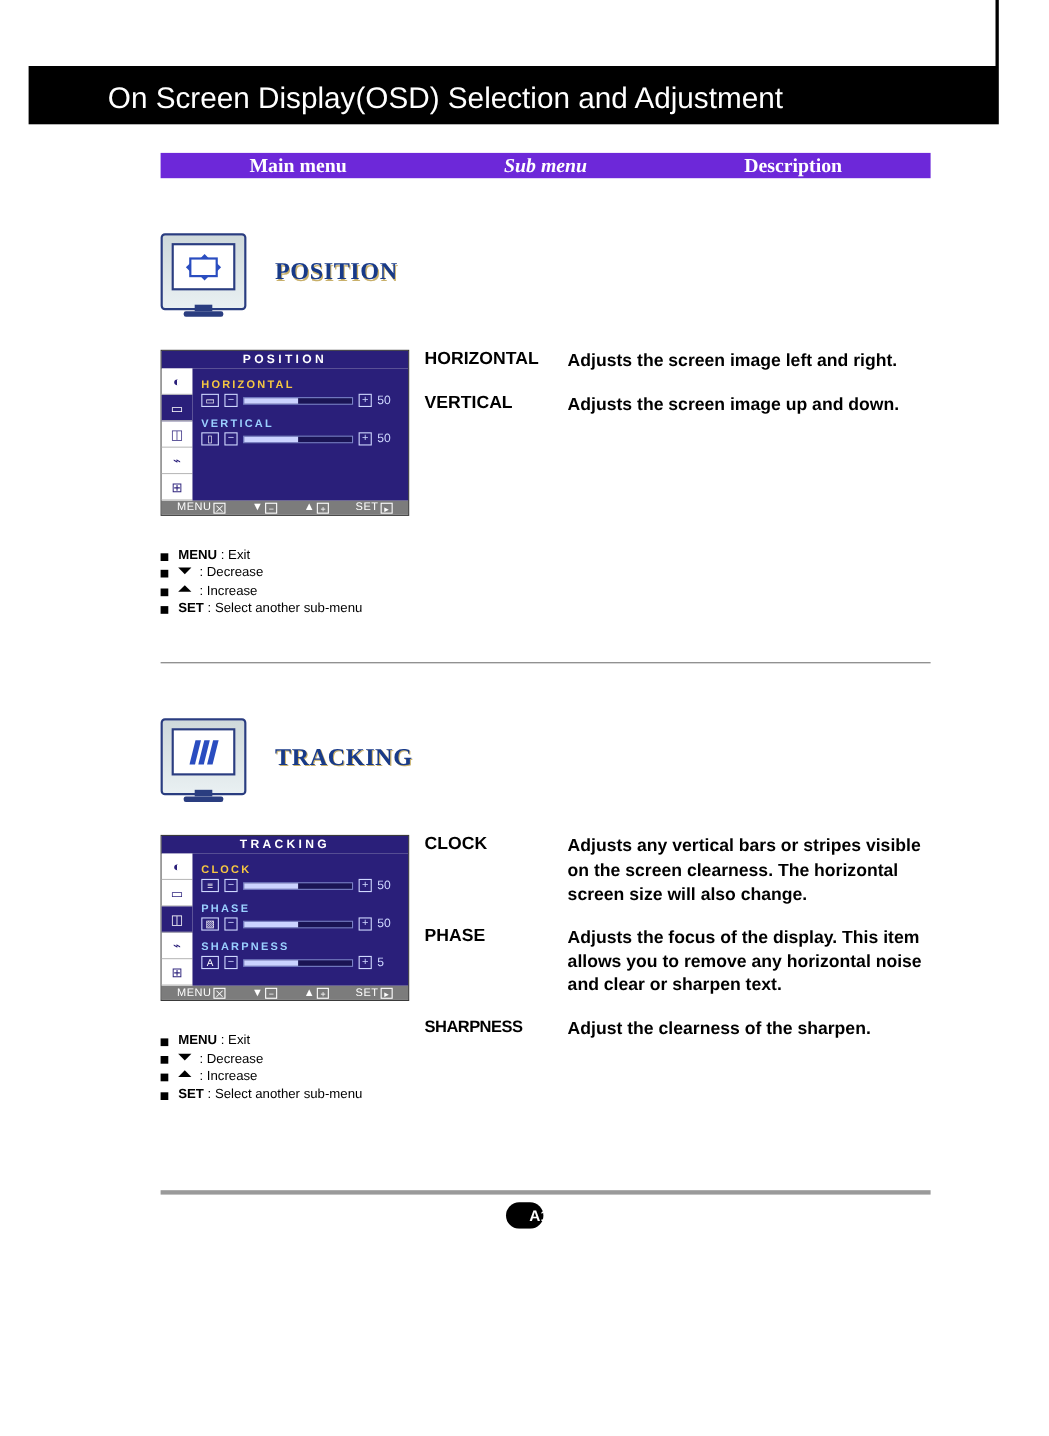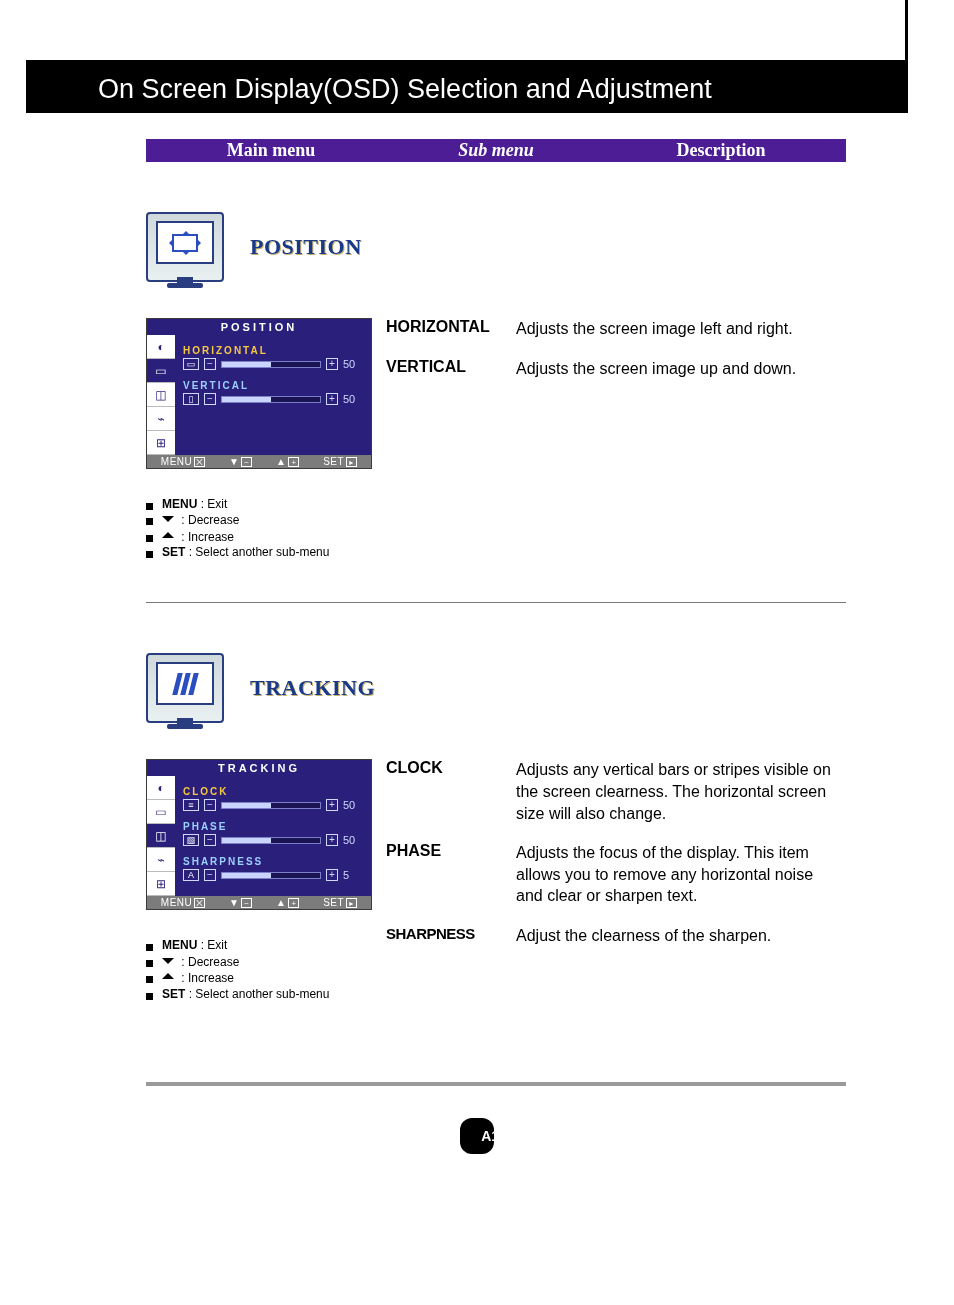--- a/index.html
+++ b/index.html
@@ -16,21 +16,21 @@
     background: #000;
     color: #fff;
     width: 882px;
     margin-left: 26px;
     padding: 14px 18px 8px 72px;
     font-size: 27px;
     font-weight: 400;
   }
   .content { width: 700px; margin: 26px 0 0 146px; }
   .column-headers {
-    background: #4c1d95;
+    background: #6d28d9;
     color: #fff;
     font-family: Georgia, 'Times New Roman', serif;
     font-size: 18px;
     font-weight: bold;
     display: flex;
     padding: 1px 0;
   }
   .ch-main { width: 250px; text-align: center; }
   .ch-sub  { width: 200px; text-align: center; font-style: italic; }
   .ch-desc { flex: 1; text-align: center; }
@@ -135,42 +135,42 @@
     font-size:10px; color:#fff; padding:1px 2px;
     letter-spacing: 0.5px;
   }
   .osd-fbtn { display:flex; align-items:center; gap:2px; }
   .osd-box { width:11px; height:10px; border:1px solid #fff; display:inline-block; font-size:8px; text-align:center; line-height:9px; }
 
   
   .defs { flex: 1; }
   .def-row { display: flex; margin-bottom: 18px; }
   .def-term { width: 130px; font-weight: bold; padding-right: 6px; }
-  .def-desc { flex: 1; line-height: 1.35; padding-right: 6px; }
+  .def-desc { flex: 1; line-height: 1.35; padding-right: 6px; font-weight: bold; }
 
   
   .bullets { margin-top: 28px; font-size: 12px; }
   .bullets li { list-style: none; padding-left: 16px; position: relative; line-height: 1.28; }
   .bullets li::before {
     content: ""; position: absolute; left: 0; top: 6px;
     width: 7px; height: 7px; background: #000;
   }
   .bullets b, .def-term, .strong { font-weight: bold; }
   .tri-down { display:inline-block; width:0; height:0; border:6px solid transparent; border-top-color:#000; position:relative; top:4px; margin-right:4px; }
   .tri-up { display:inline-block; width:0; height:0; border:6px solid transparent; border-bottom-color:#000; position:relative; top:-3px; margin-right:4px; }
 
   .divider { border: none; border-top: 1px solid #777; margin: 42px 0 0 0; }
 
   .page-foot { margin-top: 80px; }
   .foot-rule { border:none; border-top: 4px solid #9a9a9a; width: 700px; margin-left: 146px; }
   .page-badge {
-    width: 34px; height: 36px; background: #000; color:#fff;
+    width: 34px; height: 24px; background: #000; color:#fff;
     border-radius: 12px; font-weight:bold; font-size:14px;
     display:flex; align-items:center; justify-content:center;
-    margin: 32px auto 0 auto;
+    margin: 7px auto 0 auto;
     padding-left: 34px;
   }
   .def-term.narrow { letter-spacing: -0.5px; font-size: 15px; }
 </style>
 </head>
 <body>
 
 <div class="page-top-gap"></div>
 <div class="black-bar">On Screen Display(OSD) Selection and Adjustment</div>
 

